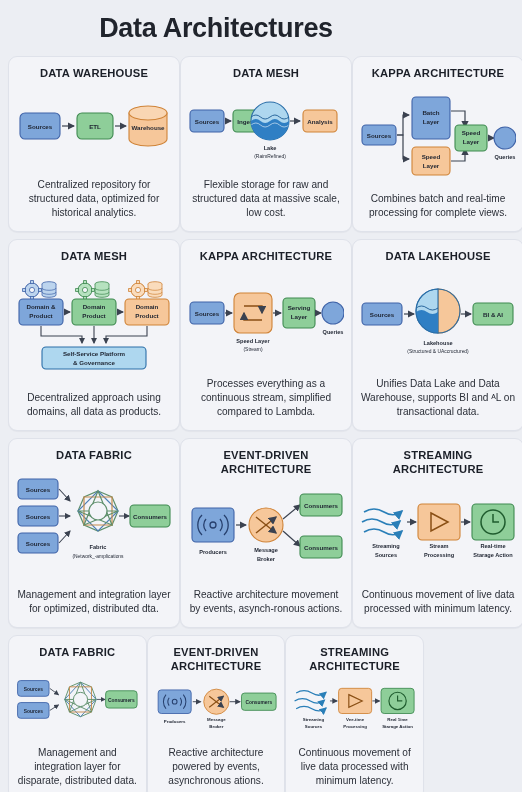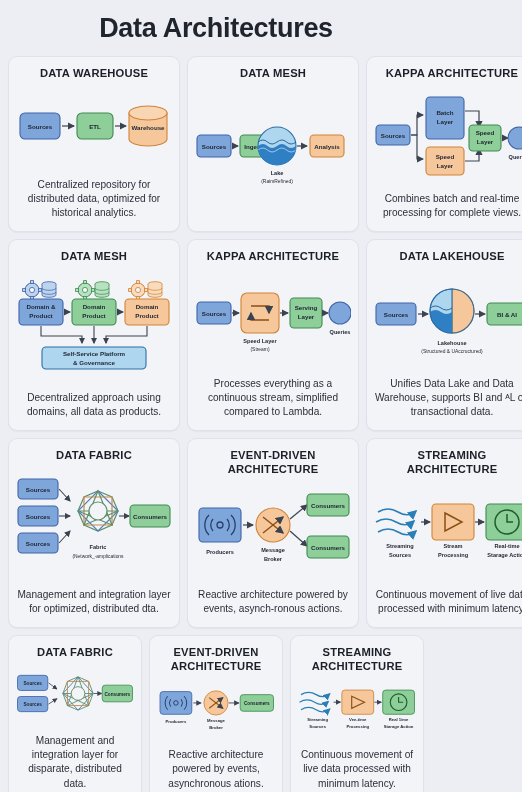--- a/index.html
+++ b/index.html
@@ -7,21 +7,21 @@
     width:522px;height:792px;overflow:hidden;
     background:#eceef3;
     font-family:"Liberation Sans","DejaVu Sans",sans-serif;
     color:#1f2430;
   }
   .page{width:432px;height:792px;position:relative;box-sizing:border-box;padding:0 8px;}
   .page-title{
     text-align:center;font-size:27px;font-weight:bold;letter-spacing:-.3px;
     color:#20242c;padding:14px 0 12px;line-height:1.1;
   }
-  .grid{display:grid;grid-template-columns:repeat(3,1fr);gap:7px;}
+  .grid{display:grid;grid-template-columns:repeat(3,1fr);}
   .card{
     background:#f3f4f8;border:1px solid #dfe2ea;border-radius:9px;
     box-sizing:border-box;padding:9px 7px 10px;
     display:flex;flex-direction:column;align-items:center;
     box-shadow:0 1px 1px rgba(20,25,40,.04);
   }
   .card-title{
     font-size:11.2px;font-weight:bold;text-align:center;letter-spacing:.2px;
     color:#1b1f28;line-height:1.25;margin-bottom:4px;min-height:14px;
   }
@@ -66,21 +66,21 @@
           <rect x="61" y="22" width="36" height="26" rx="5" fill="#8ece99" stroke="#3f8a51" stroke-width="1.1"></rect>
           <text class="lbl" x="79" y="38" text-anchor="middle">ETL</text>
           <line x1="99" y1="35" x2="110" y2="35" stroke="#3b4250" stroke-width="1.2" marker-end="url(#ar)"></line>
           <g>
             <path d="M113,22 h38 v26 a19,7 0 0 1 -38,0 z" fill="#f6c79a" stroke="#cf8337" stroke-width="1.1"></path>
             <ellipse cx="132" cy="22" rx="19" ry="7" fill="#f9d6b3" stroke="#cf8337" stroke-width="1.1"></ellipse>
           </g>
           <text class="lbl" x="132" y="39" text-anchor="middle">Warehouse</text>
         </svg>
       </div>
-      <div class="desc">Centralized repository for distributed data, optimized for historical analytics.</div>
+      <div class="desc">Centralized repository for structured data, optimized for historical analytics.</div>
     </div>
 
     <div class="card">
       <div class="card-title">DATA MESH</div>
       <div class="diagram">
         <svg width="156" height="72" viewBox="0 0 156 72">
           <defs>
             <marker id="ar2" markerWidth="6" markerHeight="6" refX="5" refY="3" orient="auto">
               <path d="M0,0 L6,3 L0,6 z" fill="#3b4250"></path>
               </marker>
@@ -102,20 +102,21 @@
               <path d="M63,34 q5,-4 9.5,0 t9.5,0 t9.5,0 t9.5,0" fill="none" stroke="#e8f3fb" stroke-width=".9" opacity=".7"></path>
             </g>
           </g>
           <line x1="102" y1="30" x2="112" y2="30" stroke="#3b4250" stroke-width="1.2" marker-end="url(#ar2)"></line>
           <rect x="115" y="19" width="34" height="22" rx="4" fill="#f6c79a" stroke="#cf8337" stroke-width="1.1"></rect>
           <text class="lbl" x="132" y="33" text-anchor="middle">Analysis</text>
           <text class="cap" x="82" y="59" text-anchor="middle">Lake</text>
           <text class="sub" x="82" y="67" text-anchor="middle">(RaimRefined)</text>
         </svg>
       </div>
+      <div class="desc">Flexible storage for raw and structured data at massive scale, low cost.</div>
     </div>
 
     <div class="card">
       <div class="card-title">KAPPA ARCHITECTURE</div>
       <div class="diagram">
         <svg width="156" height="86" viewBox="0 0 156 86">
           <defs>
               <marker id="ar3" markerWidth="6" markerHeight="6" refX="5" refY="3" orient="auto">
             <path d="M0,0 L6,3 L0,6 z" fill="#3b4250"></path>
               </marker>
@@ -350,21 +351,21 @@
           <text class="cap" x="78" y="66" text-anchor="middle">Message</text>
           <text class="cap" x="78" y="75" text-anchor="middle">Broker</text>
           <path d="M95,33 L112,19" fill="none" stroke="#3b4250" stroke-width="1.2" marker-end="url(#ar8)"></path>
           <path d="M95,45 L112,60" fill="none" stroke="#3b4250" stroke-width="1.2" marker-end="url(#ar8)"></path>
           <rect x="112" y="8" width="42" height="22" rx="4" fill="#8ece99" stroke="#3f8a51" stroke-width="1.1"></rect>
           <text class="lbl" x="133" y="22" text-anchor="middle">Consumers</text>
           <rect x="112" y="50" width="42" height="22" rx="4" fill="#8ece99" stroke="#3f8a51" stroke-width="1.1"></rect>
           <text class="lbl" x="133" y="64" text-anchor="middle">Consumers</text>
         </svg>
       </div>
-      <div class="desc">Reactive architecture powered by events, asynch-ronous actions.</div>
+      <div class="desc">Reactive architecture movement by events, asynch-ronous actions.</div>
     </div>
 
     <div class="card">
       <div class="card-title">STREAMING ARCHITECTURE</div>
       <div class="diagram">
         <svg width="156" height="80" viewBox="0 0 156 80">
           <defs>
               <marker id="ar9" markerWidth="6" markerHeight="6" refX="5" refY="3" orient="auto">
             <path d="M0,0 L6,3 L0,6 z" fill="#3b4250"></path>
               </marker>

